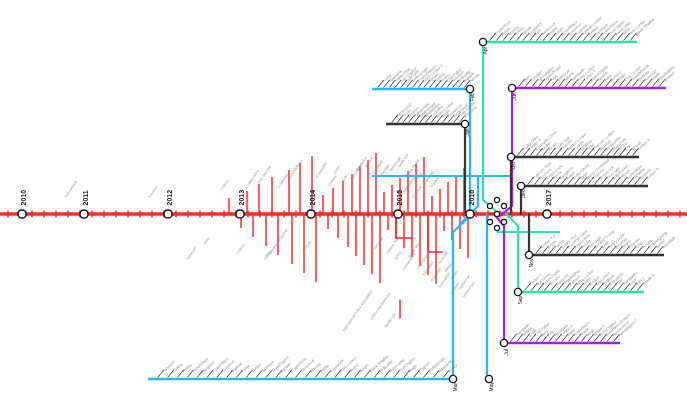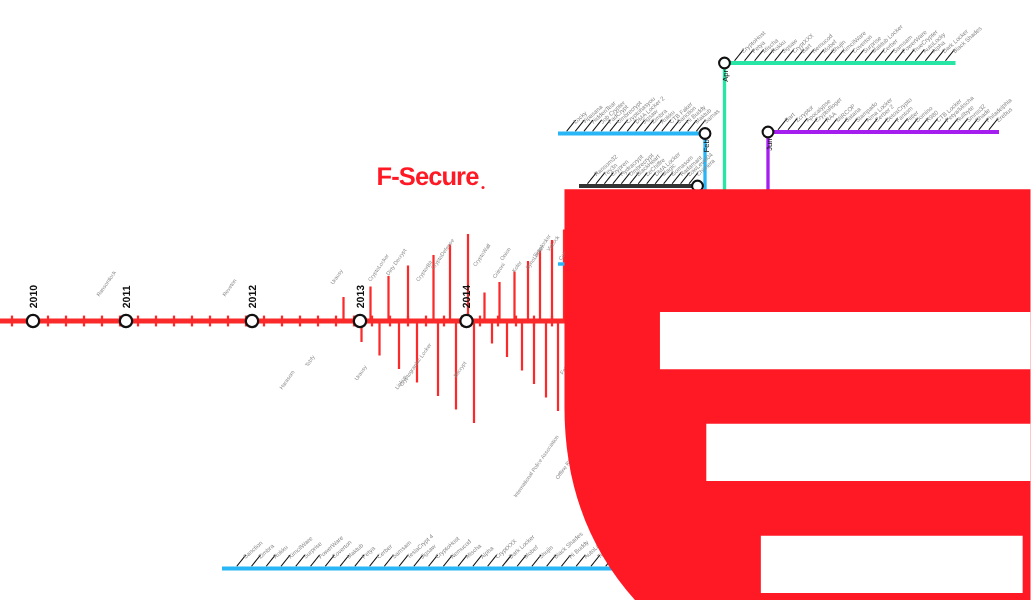--- a/index.html
+++ b/index.html
@@ -654,24 +654,14 @@
       <div class="brlbl" style="left: 389.629px; top: 370px; transform: rotate(-42deg);">AutoLocky</div>
       <div class="brlbl" style="left: 399.468px; top: 370px; transform: rotate(-42deg);">TrueCrypter</div>
       <div class="brlbl" style="left: 409.306px; top: 370px; transform: rotate(-42deg);">Magic</div>
       <div class="brlbl" style="left: 419.145px; top: 370px; transform: rotate(-42deg);">Crypren</div>
       <div class="brlbl" style="left: 428.984px; top: 370px; transform: rotate(-42deg);">Umbrecrypt</div>
       <div class="brlbl" style="left: 438.823px; top: 370px; transform: rotate(-42deg);">Vipasana</div>
       <div class="brlbl" style="left: 448.661px; top: 370px; transform: rotate(-42deg);">Locky</div>
       <div class="mlbl" style="left: 490.5px; top: 389px; transform: rotate(-90deg);">May</div>
     </div>
 
-  <div id="logo">
-    <span id="logoword">F-Secure</span>
-    <span id="logodot"></span>
-    <svg width="26" height="22" viewBox="0 0 26 22">
-      <path d="M1 1 L25 1 L25 9 Q25 18 13 21 Q1 18 1 9 Z" fill="#ff1924"></path>
-      <path d="M4.5 5.5 L21.5 5.5 L21.5 7.6 L4.5 7.6 Z" fill="#fff"></path>
-      <path d="M6.2 9.6 L19.8 9.6 L19.8 11.7 L6.2 11.7 Z" fill="#fff"></path>
-      <path d="M8.2 13.7 L17.8 13.7 L17.8 15.8 L8.2 15.8 Z" fill="#fff"></path>
-    </svg>
-  </div>
 
 </div>
 
 </body></html>

